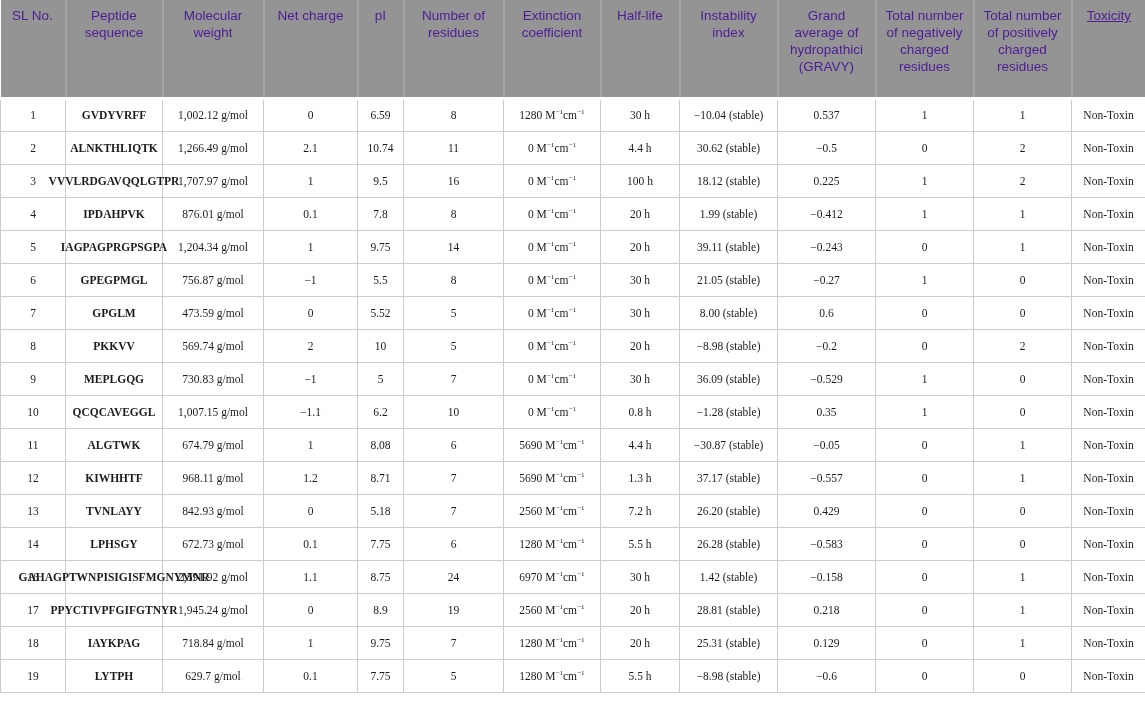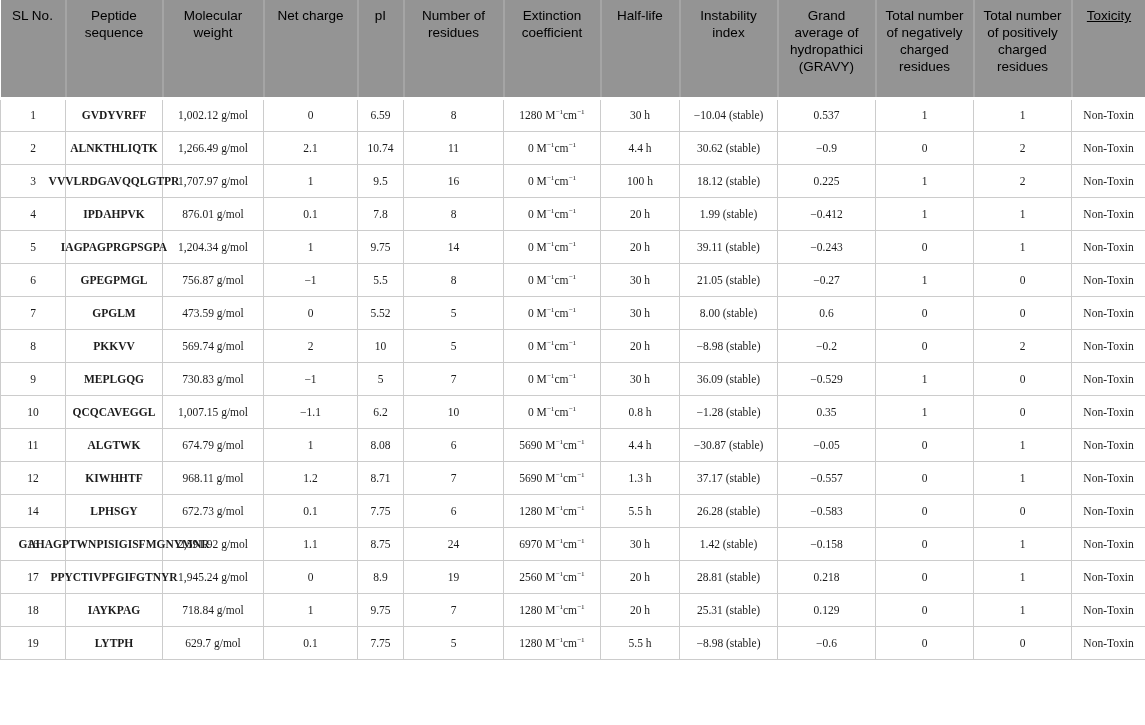--- a/index.html
+++ b/index.html
@@ -4,21 +4,21 @@
 <style>
   html,body{margin:0;padding:0;background:#ffffff;}
   .table-wrap{
     width:1145px;height:725px;overflow:hidden;background:#fff;
   }
   table{
     border-collapse:collapse;table-layout:fixed;width:1145px;
     font-family:"Liberation Serif",serif;
   }
   thead th{
-    background:#949494;color:#000000;
+    background:#949494;color:#4c1d95;
     font-family:"Liberation Sans",sans-serif;
     font-size:13.5px;font-weight:400;
     vertical-align:top;text-align:center;
     padding:7px 3px 0 3px;line-height:17px;
     border-right:2px solid #a5a5a5;
     border-bottom:3px solid #ffffff;
     height:98px;box-sizing:border-box;
   }
   thead th:last-child{border-right:none;text-decoration:underline;}
   tbody td{
@@ -97,21 +97,21 @@
           <td class="seq-cell">
             <span class="seq">ALNKTHLIQTK</span>
           </td>
           <td>1,266.49 g/mol</td>
           <td>2.1</td>
           <td>10.74</td>
           <td>11</td>
           <td>0 M<sup>−1</sup>cm<sup>−1</sup></td>
           <td>4.4 h</td>
           <td>30.62 (stable)</td>
-          <td>−0.9</td>
+          <td>−0.5</td>
           <td>0</td>
           <td>2</td>
           <td>Non-Toxin</td>
         </tr>
         <tr>
           <td>3</td>
           <td class="seq-cell">
             <span class="seq">VVVLRDGAVQQLGTPR</span>
           </td>
           <td>1,707.97 g/mol</td>
@@ -270,20 +270,37 @@
           <td>968.11 g/mol</td>
           <td>1.2</td>
           <td>8.71</td>
           <td>7</td>
           <td>5690 M<sup>−1</sup>cm<sup>−1</sup></td>
           <td>1.3 h</td>
           <td>37.17 (stable)</td>
           <td>−0.557</td>
           <td>0</td>
           <td>1</td>
+          <td>Non-Toxin</td>
+        </tr>
+        <tr>
+          <td>13</td>
+          <td class="seq-cell">
+            <span class="seq">TVNLAYY</span>
+          </td>
+          <td>842.93 g/mol</td>
+          <td>0</td>
+          <td>5.18</td>
+          <td>7</td>
+          <td>2560 M<sup>−1</sup>cm<sup>−1</sup></td>
+          <td>7.2 h</td>
+          <td>26.20 (stable)</td>
+          <td>0.429</td>
+          <td>0</td>
+          <td>0</td>
           <td>Non-Toxin</td>
         </tr>
         <tr>
           <td>14</td>
           <td class="seq-cell">
             <span class="seq">LPHSGY</span>
           </td>
           <td>672.73 g/mol</td>
           <td>0.1</td>
           <td>7.75</td>

